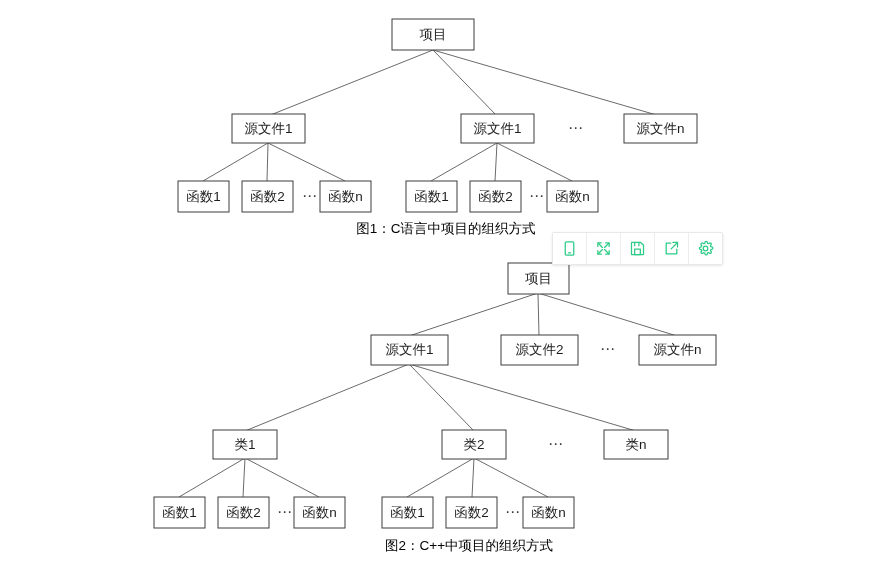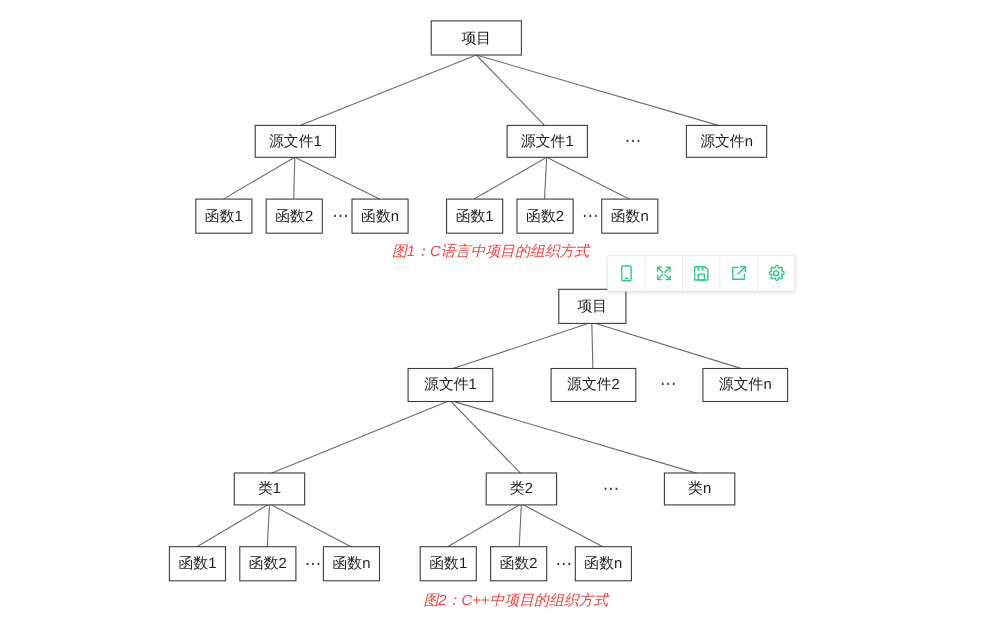--- a/index.html
+++ b/index.html
@@ -22,23 +22,22 @@
   }
   .ellipsis{
     font-family:"Liberation Sans","DejaVu Sans",sans-serif;
     font-size:15px;fill:#3a3a3a;
     text-anchor:middle;dominant-baseline:middle;
     letter-spacing:1px;
   }
   .caption{
     position:absolute;
     font-family:"Liberation Sans","DejaVu Sans",sans-serif;
-    font-size:13.5px;color:#ef4444;
+    font-size:13.5px;color:#000000;
     white-space:nowrap;
-    font-style:italic;
   }
   #caption-1{left:0;top:220px;width:892px;text-align:center;}
   #caption-2{left:0;top:537px;width:892px;text-align:center;margin-left:23px;}
 
   
   #toolbar{
     position:absolute;left:552px;top:232px;
     height:31px;
     display:flex;align-items:stretch;
     background:#ffffff;

